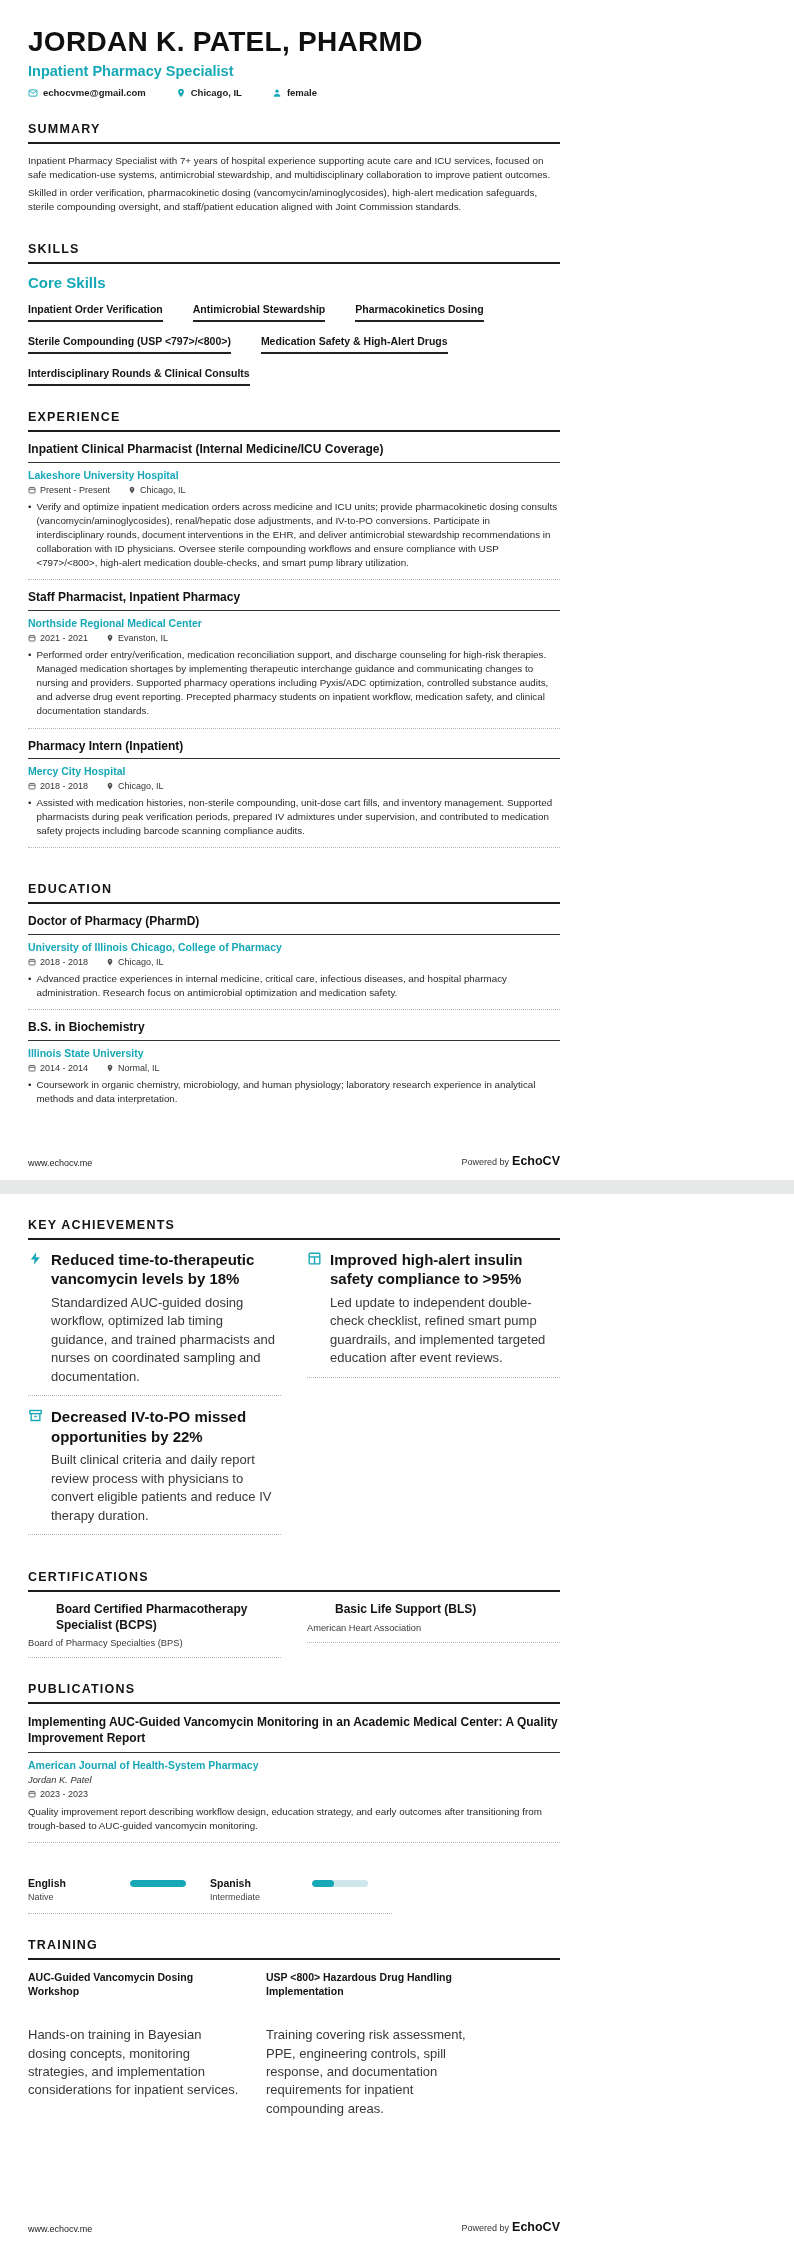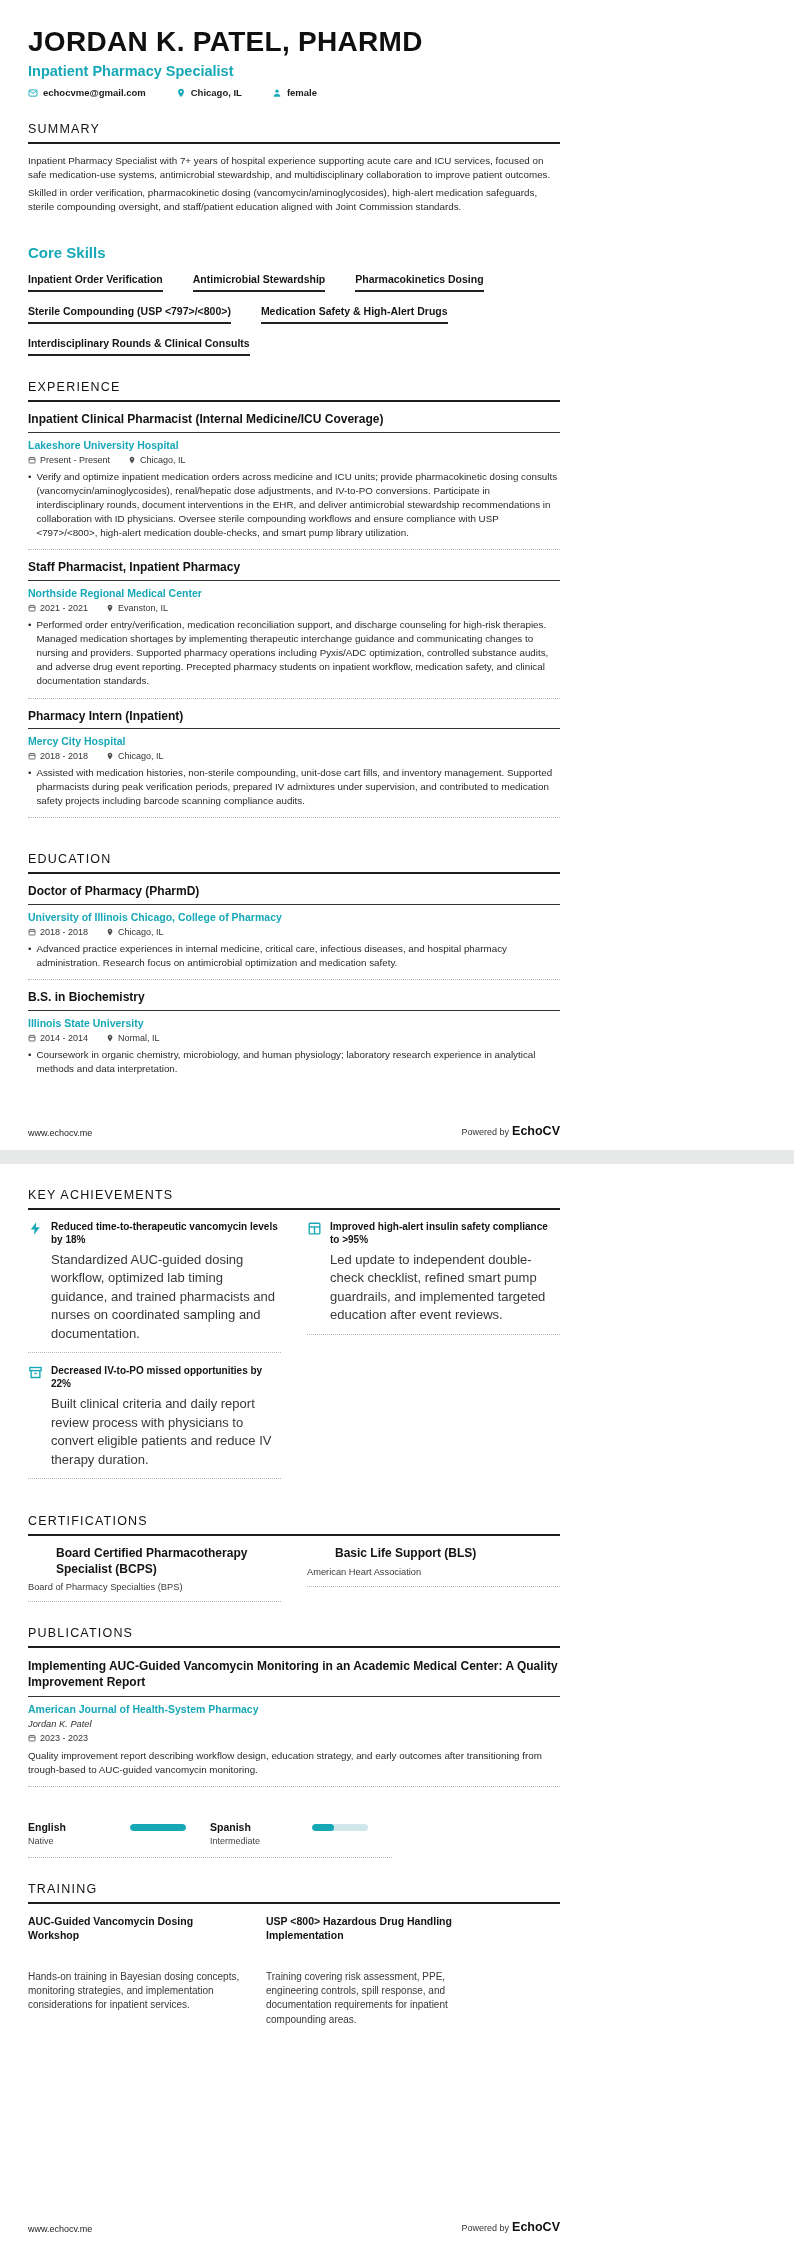--- a/index.html
+++ b/index.html
@@ -14,21 +14,21 @@
 
   
   .name { font-size:28px; font-weight:800; letter-spacing:.3px; color:#101010; }
   .headline { margin-top:5px; font-size:14.5px; font-weight:700; color:var(--accent); }
   .contact-row { display:flex; gap:30px; margin-top:8px; align-items:center; }
   .contact-item { display:inline-flex; gap:5px; align-items:center; font-size:9.5px; font-weight:700; color:#1c1c1c; }
   .contact-item svg { width:10px; height:10px; color:var(--accent); flex:0 0 auto; }
 
   
   .sec { margin-top:24px; }
-  .sec-h { font-size:12.5px; font-weight:400; letter-spacing:1.2px; color:#141414; padding-bottom:6px; border-bottom:2px solid #1d1d1d; margin-bottom:10px; }
+  .sec-h { font-size:12.5px; font-weight:700; letter-spacing:1.2px; color:#141414; padding-bottom:6px; border-bottom:2px solid #1d1d1d; margin-bottom:10px; }
   p.body-text { font-size:9.8px; line-height:1.44; color:var(--body); margin-bottom:4px; }
 
   
   .skill-group { font-size:15px; font-weight:700; color:var(--accent); margin:2px 0 12px; }
   .skills { display:flex; flex-wrap:wrap; gap:13px 30px; }
   .skill { font-size:10.5px; font-weight:700; color:#151515; padding-bottom:5px; border-bottom:2px solid #222; }
 
   
   .entry-title { font-size:12px; font-weight:700; color:#131313; padding-bottom:4px; border-bottom:1px solid #333; margin-bottom:6px; line-height:1.3; }
   .entry-org { font-size:10.5px; font-weight:700; color:var(--accent); margin-bottom:4px; }
@@ -36,21 +36,21 @@
   .meta { display:inline-flex; align-items:center; gap:4px; font-size:9px; color:#333; }
   .meta svg { width:8px; height:8px; color:#4a4a4a; flex:0 0 auto; }
   .bullet { display:flex; gap:5px; font-size:9.8px; line-height:1.44; color:var(--body); }
   .bullet .dot { flex:0 0 auto; }
   .dotted { border-bottom:1px dotted var(--dot); margin:9px 0 10px; }
 
   
   .ach-grid { display:grid; grid-template-columns:1fr 1fr; column-gap:26px; align-items:start; }
   .ach-head { display:flex; gap:8px; }
   .ach-icon { flex:0 0 auto; width:15px; height:15px; color:var(--accent); margin-top:1px; }
-  .ach-title { font-size:10px; font-weight:700; line-height:1.3; color:#131313; }
+  .ach-title { font-size:15px; font-weight:700; line-height:1.3; color:#131313; }
   .ach-desc { margin-left:23px; margin-top:5px; font-size:13px; line-height:1.42; color:#383838; }
   .ach-cell { padding-bottom:9px; border-bottom:1px dotted var(--dot); margin-bottom:11px; }
 
   
   .cert-grid { display:grid; grid-template-columns:1fr 1fr; column-gap:26px; align-items:start; }
   .cert-title { font-size:12px; font-weight:700; color:#131313; margin-bottom:5px; line-height:1.3;margin-left:28px; }
   .cert-issuer { font-size:9.3px; color:#3a3a3a; padding-bottom:9px; border-bottom:1px dotted var(--dot); }
 
   
   .pub-title { font-size:12px; font-weight:700; line-height:1.35; color:#131313; padding-bottom:5px; border-bottom:1px solid #333; margin-bottom:6px; }
@@ -62,21 +62,21 @@
   .lang-row { display:grid; grid-template-columns:182px 182px; width:364px; padding-bottom:11px; border-bottom:1px dotted var(--dot); }
   .lang { display:flex; justify-content:space-between; padding-right:24px; }
   .lang-name { font-size:10.5px; font-weight:700; color:#131313; }
   .lang-level { font-size:9px; color:#444; margin-top:3px; }
   .bar { width:56px; height:7px; border-radius:4px; background:var(--bar-track); margin-top:3px; overflow:hidden; }
   .bar-fill { height:100%; border-radius:4px; background:var(--accent); }
 
   
   .train-grid { display:grid; grid-template-columns:212px 212px; column-gap:26px; align-items:start; }
   .train-title { font-size:10.5px; font-weight:700; line-height:1.35; color:#131313; margin-bottom:6px; }
-  .train-desc { font-size:10px; line-height:1.42; color:#383838;margin-top:28px; }
+  .train-desc { font-size:13px; line-height:1.42; color:#383838;margin-top:28px; }
 
   
   .page-footer { display:flex; justify-content:space-between; align-items:flex-end; padding-top:20px; }
   .page1 .page-footer { margin-top:28px; }
   .page2 .page-footer { margin-top:auto; }
   .footer-site { font-size:9px; color:#222; }
   .footer-powered { font-size:9px; color:#333; }
   .footer-brand { font-size:12.5px; font-weight:700; color:#0f0f0f; margin-left:3px; }
 </style>
 </head>
@@ -113,20 +113,21 @@
       </div>
     </header>
 
     <section class="sec">
       <h2 class="sec-h">SUMMARY</h2>
       <p class="body-text">Inpatient Pharmacy Specialist with 7+ years of hospital experience supporting acute care and ICU services, focused on safe medication-use systems, antimicrobial stewardship, and multidisciplinary collaboration to improve patient outcomes.</p>
       <p class="body-text">Skilled in order verification, pharmacokinetic dosing (vancomycin/aminoglycosides), high-alert medication safeguards, sterile compounding oversight, and staff/patient education aligned with Joint Commission standards.</p>
     </section>
 
     <section class="sec">
+      <h2 class="sec-h">SKILLS</h2>
       <div class="skill-group">Core Skills</div>
       <div class="skills">
         <span class="skill">Inpatient Order Verification</span>
         <span class="skill">Antimicrobial Stewardship</span>
         <span class="skill">Pharmacokinetics Dosing</span>
         <span class="skill">Sterile Compounding (USP &lt;797&gt;/&lt;800&gt;)</span>
         <span class="skill">Medication Safety &amp; High-Alert Drugs</span>
         <span class="skill">Interdisciplinary Rounds &amp; Clinical Consults</span>
       </div>
     </section>

